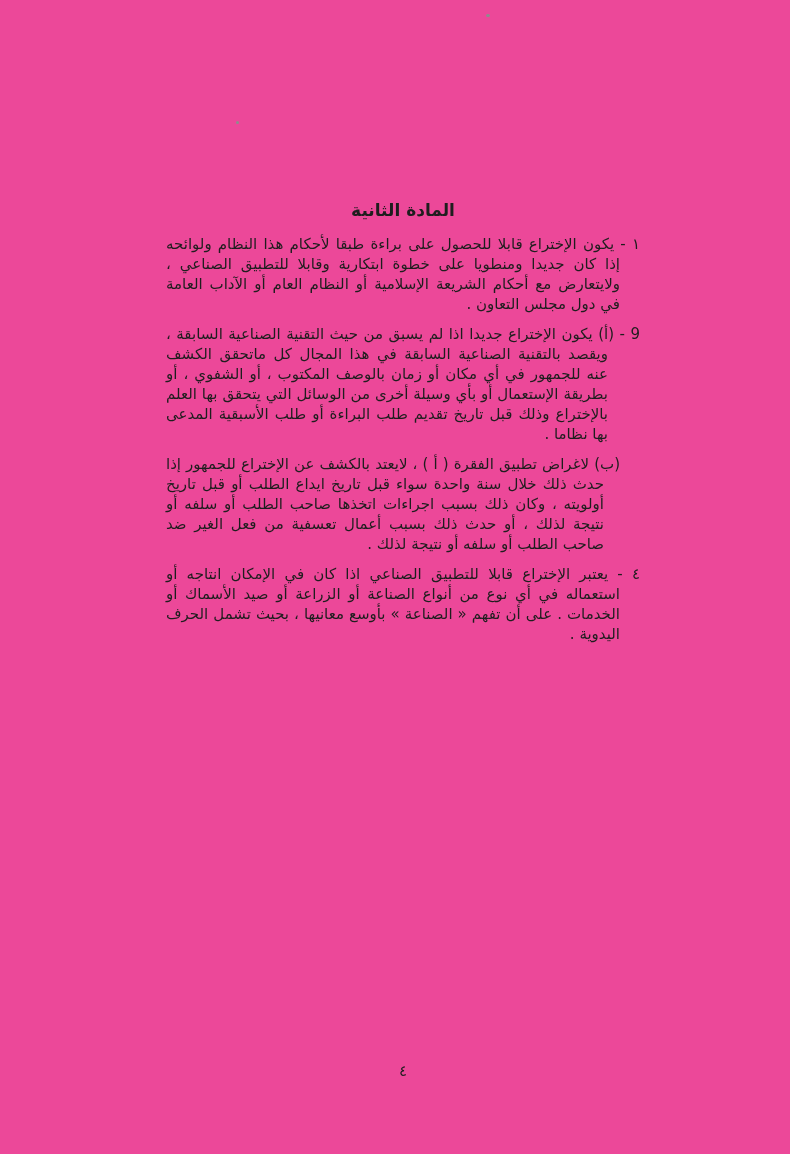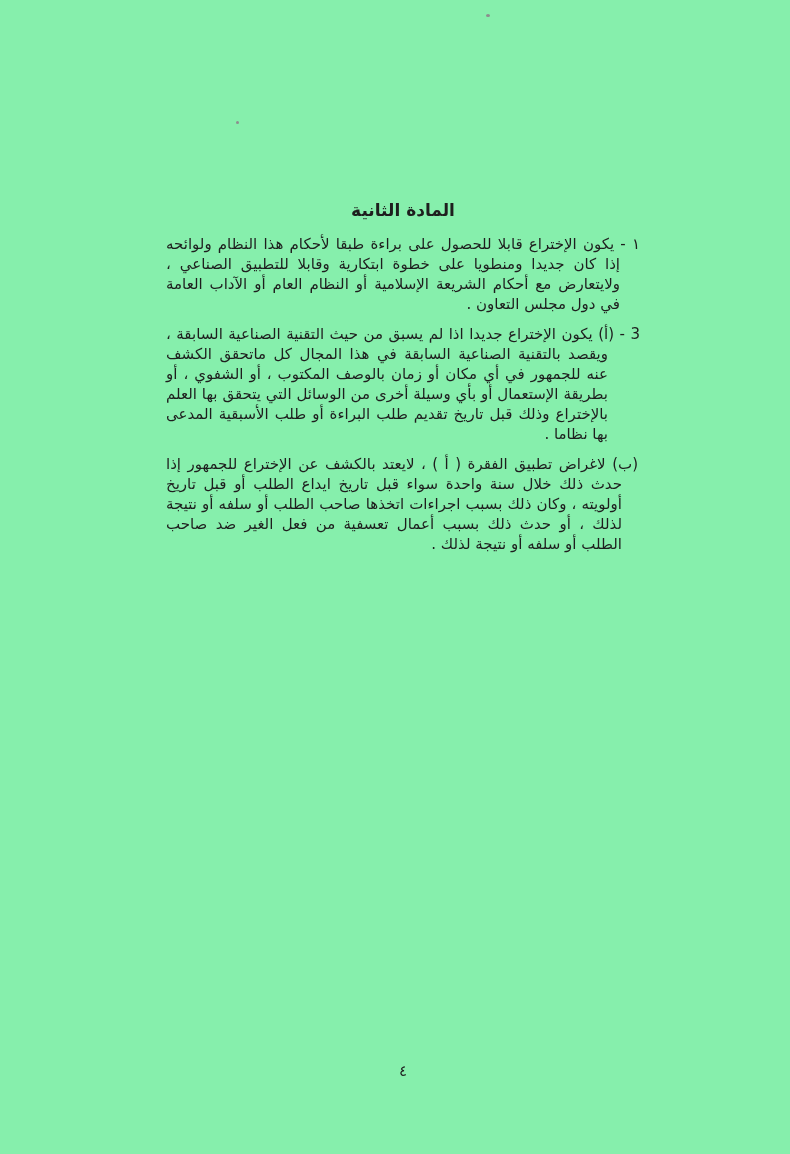--- a/index.html
+++ b/index.html
@@ -5,21 +5,21 @@
   html, body { margin: 0; padding: 0; }
   body {
     background: #e9e9e9;
     font-family: "DejaVu Sans", sans-serif;
   }
   .page {
     position: relative;
     width: 790px;
     height: 1154px;
     margin: 0 auto;
-    background: #86efac;
+    background: #ec4899;
     overflow: hidden;
     box-shadow: 0 0 4px rgba(0,0,0,0.15);
   }
   .content {
     position: absolute;
     top: 200px;
     right: 150px;
     width: 474px;
     direction: rtl;
     color: #1e1e1e;
@@ -33,21 +33,21 @@
   }
   .item {
     margin: 0 0 10px 0;
     font-size: 15px;
     line-height: 20px;
     text-align: justify;
   }
   
   .hang-1 { padding-right: 20px; text-indent: -20px; }
   .hang-2 { padding-right: 32px; text-indent: -32px; }
-  .sub    { margin-right: 2px; padding-right: 16px; text-indent: -16px; }
+  .sub    { margin-right: 20px; padding-right: 16px; text-indent: -16px; }
   .bold   { font-weight: bold; }
   .page-number {
     position: absolute;
     top: 1062px;
     right: 150px;
     width: 474px;
     text-align: center;
     font-size: 15px;
     color: #1e1e1e;
   }
@@ -68,28 +68,32 @@
   <div class="content">
 
     <h1 class="title">المادة الثانية</h1>
 
     <p class="item hang-1">
       <span class="marker">١ -</span>
       <span>يكون الإختراع قابلا للحصول على براءة طبقا لأحكام هذا النظام ولوائحه إذا كان جديدا ومنطويا على خطوة ابتكارية وقابلا للتطبيق الصناعي ، ولايتعارض مع أحكام الشريعة الإسلامية أو النظام العام أو الآداب العامة في دول مجلس التعاون .</span>
     </p>
 
     <p class="item hang-2">
-      <span class="marker">3 - (أ)</span>
+      <span class="marker">9 - (أ)</span>
       <span>يكون الإختراع جديدا اذا لم يسبق من حيث التقنية الصناعية السابقة ، ويقصد بالتقنية الصناعية السابقة في هذا المجال كل ماتحقق الكشف عنه للجمهور في أي مكان أو زمان بالوصف المكتوب ، أو الشفوي ، أو بطريقة الإستعمال أو بأي وسيلة أخرى من الوسائل التي يتحقق بها العلم بالإختراع وذلك قبل تاريخ تقديم طلب البراءة أو طلب الأسبقية المدعى بها نظاما .</span>
     </p>
 
     <p class="item sub">
       <span class="marker">(ب)</span>
       <span>لاغراض تطبيق الفقرة ( أ ) ، لايعتد بالكشف عن الإختراع للجمهور إذا حدث ذلك خلال سنة واحدة سواء قبل تاريخ ايداع الطلب أو قبل تاريخ أولويته ، وكان ذلك بسبب اجراءات اتخذها صاحب الطلب أو سلفه أو نتيجة لذلك ، أو حدث ذلك بسبب أعمال تعسفية من فعل الغير ضد صاحب الطلب أو سلفه أو نتيجة لذلك .</span>
     </p>
 
 
+    <p class="item hang-1">
+      <span class="marker">٤ -</span>
+      <span>يعتبر الإختراع قابلا للتطبيق الصناعي اذا كان في الإمكان انتاجه أو استعماله في أي نوع من أنواع الصناعة أو الزراعة أو صيد الأسماك أو الخدمات . على أن تفهم « الصناعة » بأوسع معانيها ، بحيث تشمل الحرف اليدوية .</span>
+    </p>
 
   </div>
 
   <div class="page-number">٤</div>
 
 </div>
 
 </body></html>

